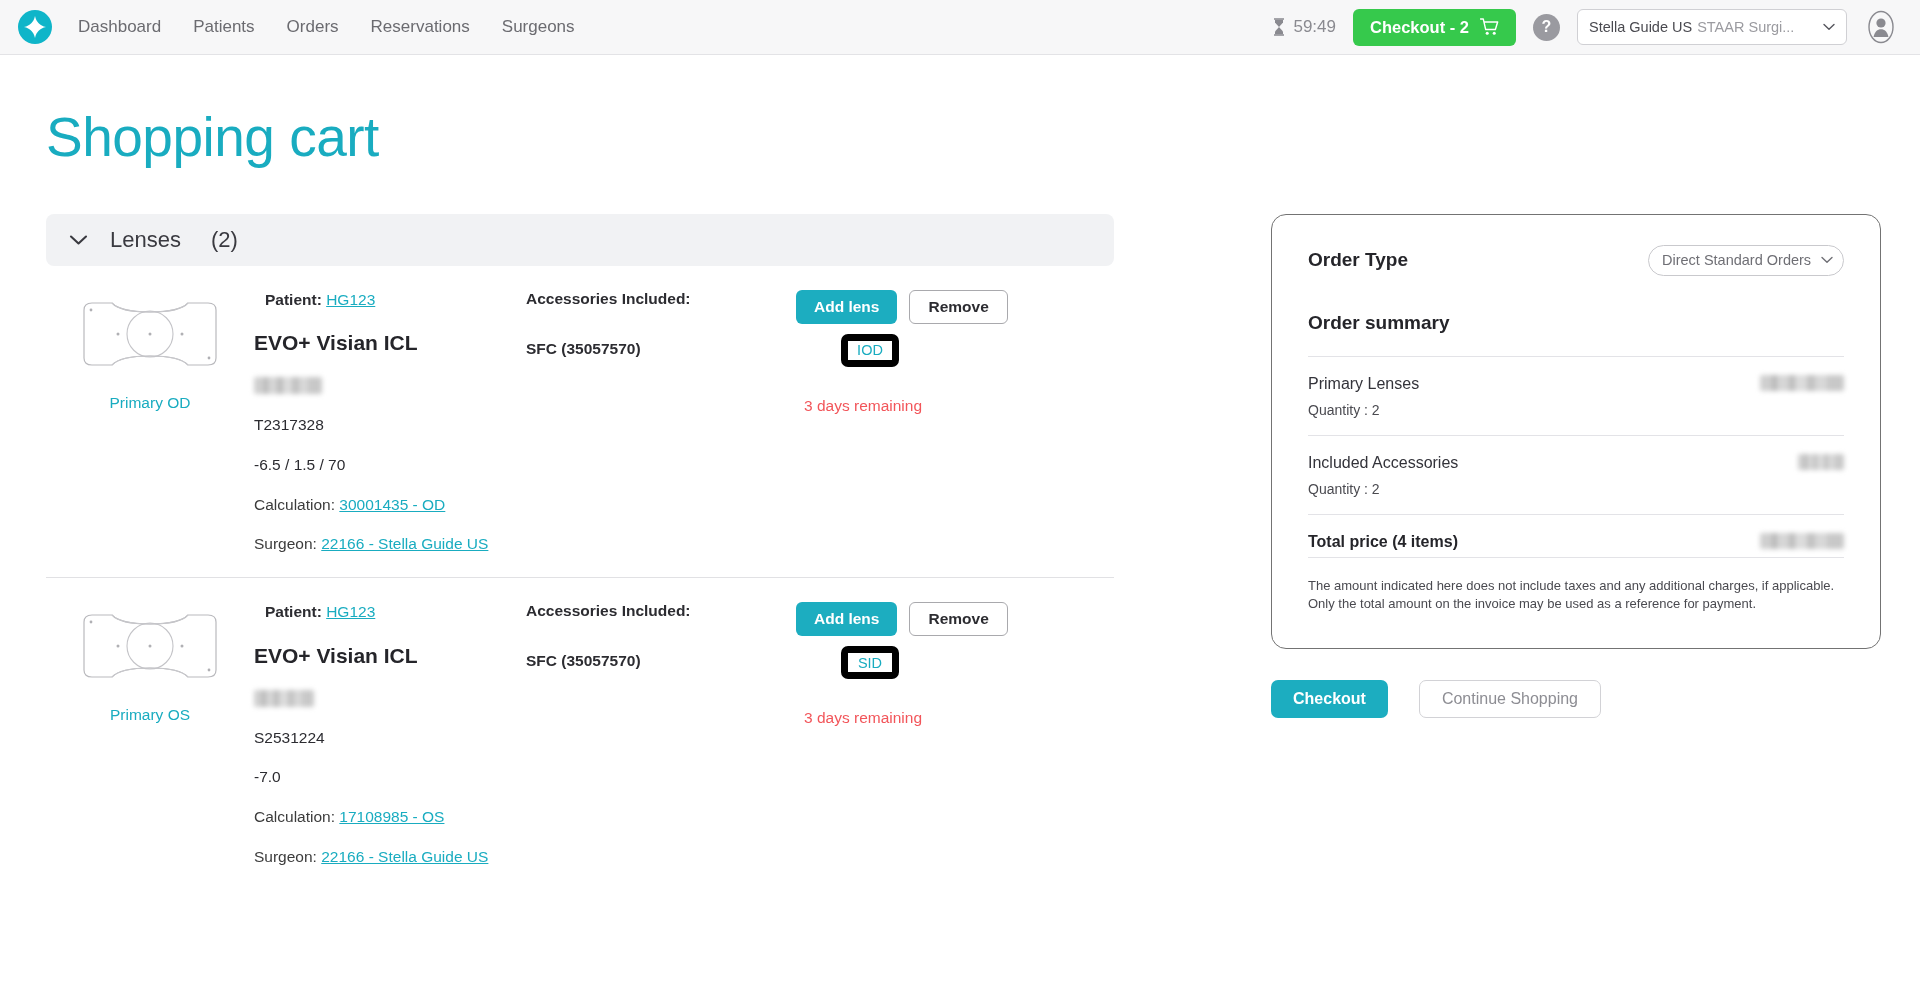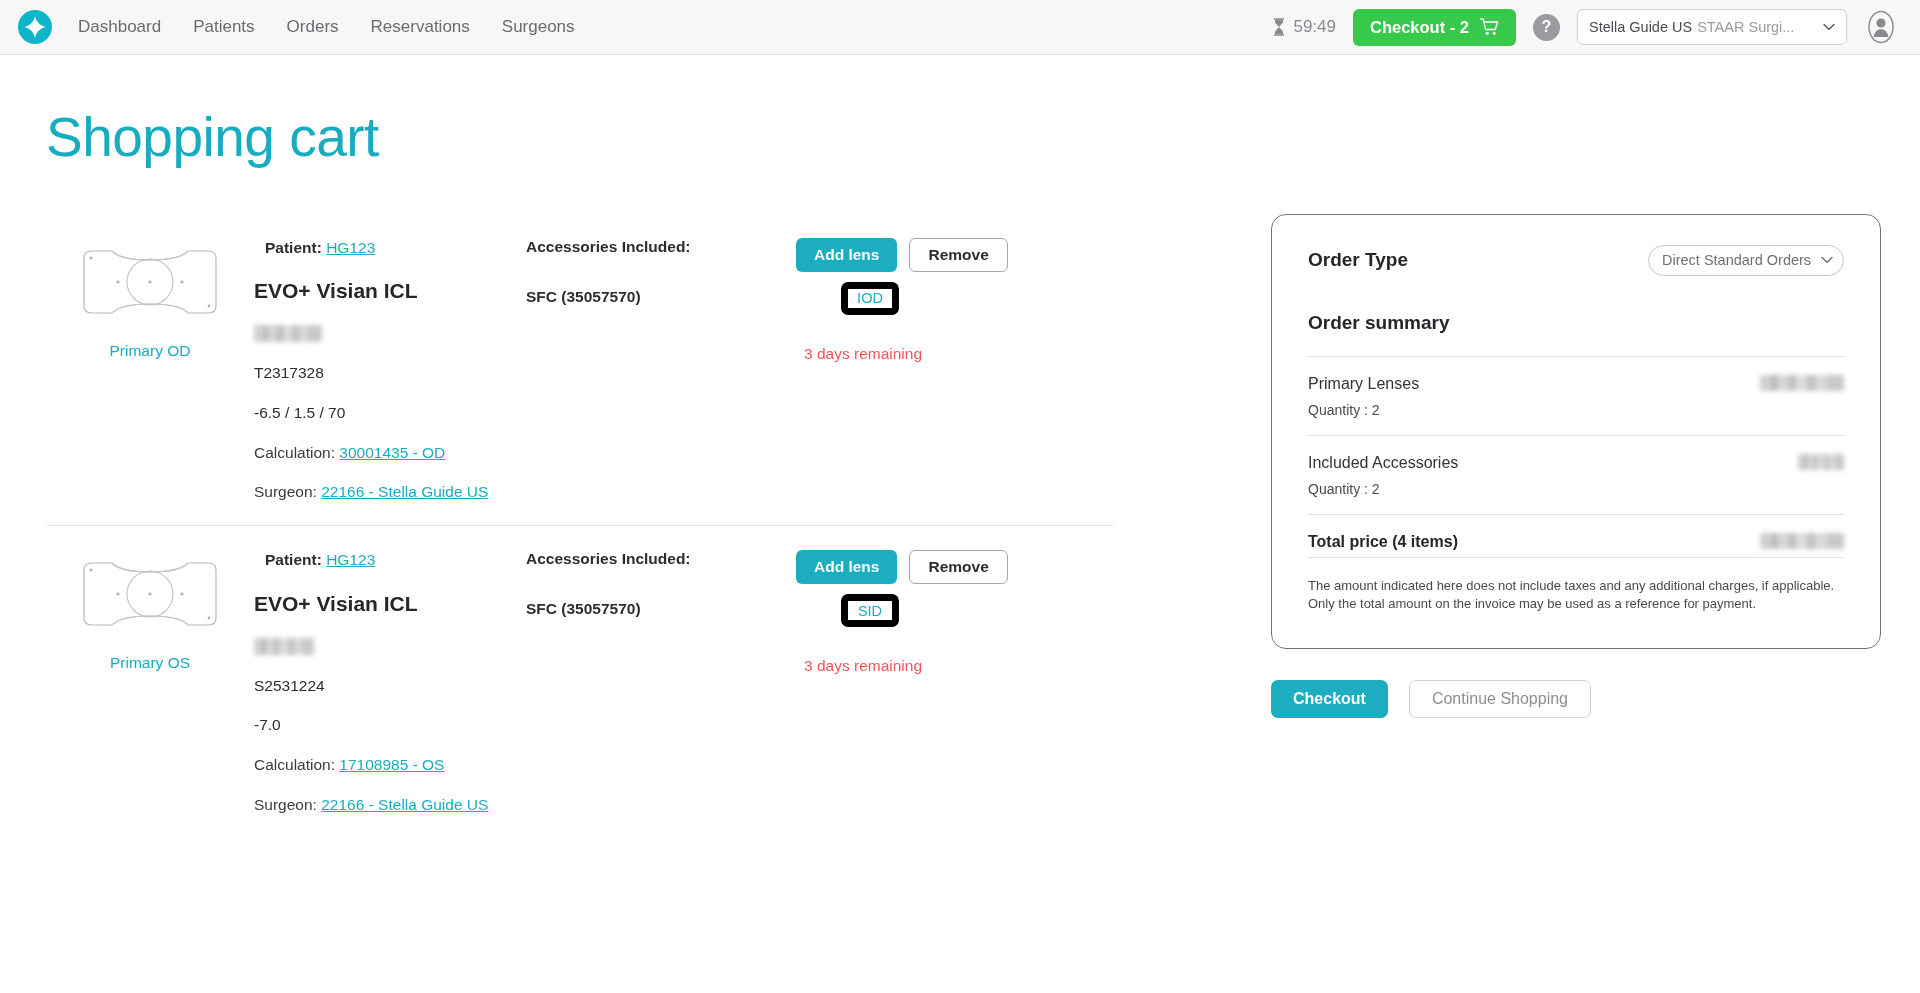--- a/index.html
+++ b/index.html
@@ -220,21 +220,21 @@
   .sum-total-name { font-size: 16px; color: #25252a; font-weight: bold; }
   .redacted.price1 { width: 84px; height: 16px; }
   .redacted.price2 { width: 46px; height: 16px; }
   .redacted.price3 { width: 84px; height: 16px; }
   .disclaimer {
     margin-top: 19px;
     font-size: 13px;
     color: #4a4a50;
     line-height: 1.45;
   }
-  .summary-buttons { display: flex; gap: 21px; margin-top: 31px; }
+  .summary-buttons { display: flex; gap: 31px; margin-top: 31px; }
   .btn-lg { height: 38px; border-radius: 7px; font-size: 16px; font-weight: bold; padding: 0 22px;
             display:inline-flex; align-items:center; justify-content:center; cursor:pointer;
             font-family:"Liberation Sans", sans-serif; }
   .btn-checkout { background: #1cadc0; color: #fff; border: none; }
   .btn-continue { background: #fff; color: #8d8d93; border: 1px solid #d2d2d6; font-weight: normal; }
 </style>
 </head>
 <body>
 
 <div class="navbar">
@@ -290,20 +290,27 @@
 </div>
 
 <div class="page">
 
   <h1 class="page-title">Shopping cart</h1>
 
   <div class="layout">
 
     <div class="cart-col">
 
+      <div class="group-head">
+        <svg class="group-chev" viewBox="0 0 19 12">
+          <path d="M2 2.5 L9.5 9.5 L17 2.5" stroke="#3a3a40" stroke-width="2.1" fill="none" stroke-linecap="round" stroke-linejoin="round"></path>
+        </svg>
+        <span class="group-title">Lenses</span>
+        <span class="group-count">(2)</span>
+      </div>
 
       <div class="lens-row">
         <div class="lens-thumb-col">
           <svg class="lens-art" viewBox="0 0 148 76">
             <path d="M8 14 Q8 7 16 7 L36 7 Q44 16 74 16 Q104 16 112 7 L132 7 Q140 7 140 14 L140 62 Q140 69 132 69 L112 69 Q104 60 74 60 Q44 60 36 69 L16 69 Q8 69 8 62 Z" fill="none" stroke="#b9b9bd" stroke-width="1.2"></path>
             <path d="M36 7 Q44 16 74 16 Q104 16 112 7" fill="none" stroke="#c9c9cd" stroke-width="1"></path>
             <path d="M36 69 Q44 60 74 60 Q104 60 112 69" fill="none" stroke="#c9c9cd" stroke-width="1"></path>
             <circle cx="74" cy="38" r="23" fill="none" stroke="#c4c4c8" stroke-width="1.1"></circle>
             <circle cx="74" cy="38" r="1.5" fill="#b0b0b4"></circle>
             <circle cx="42" cy="38" r="1.5" fill="#b0b0b4"></circle>

